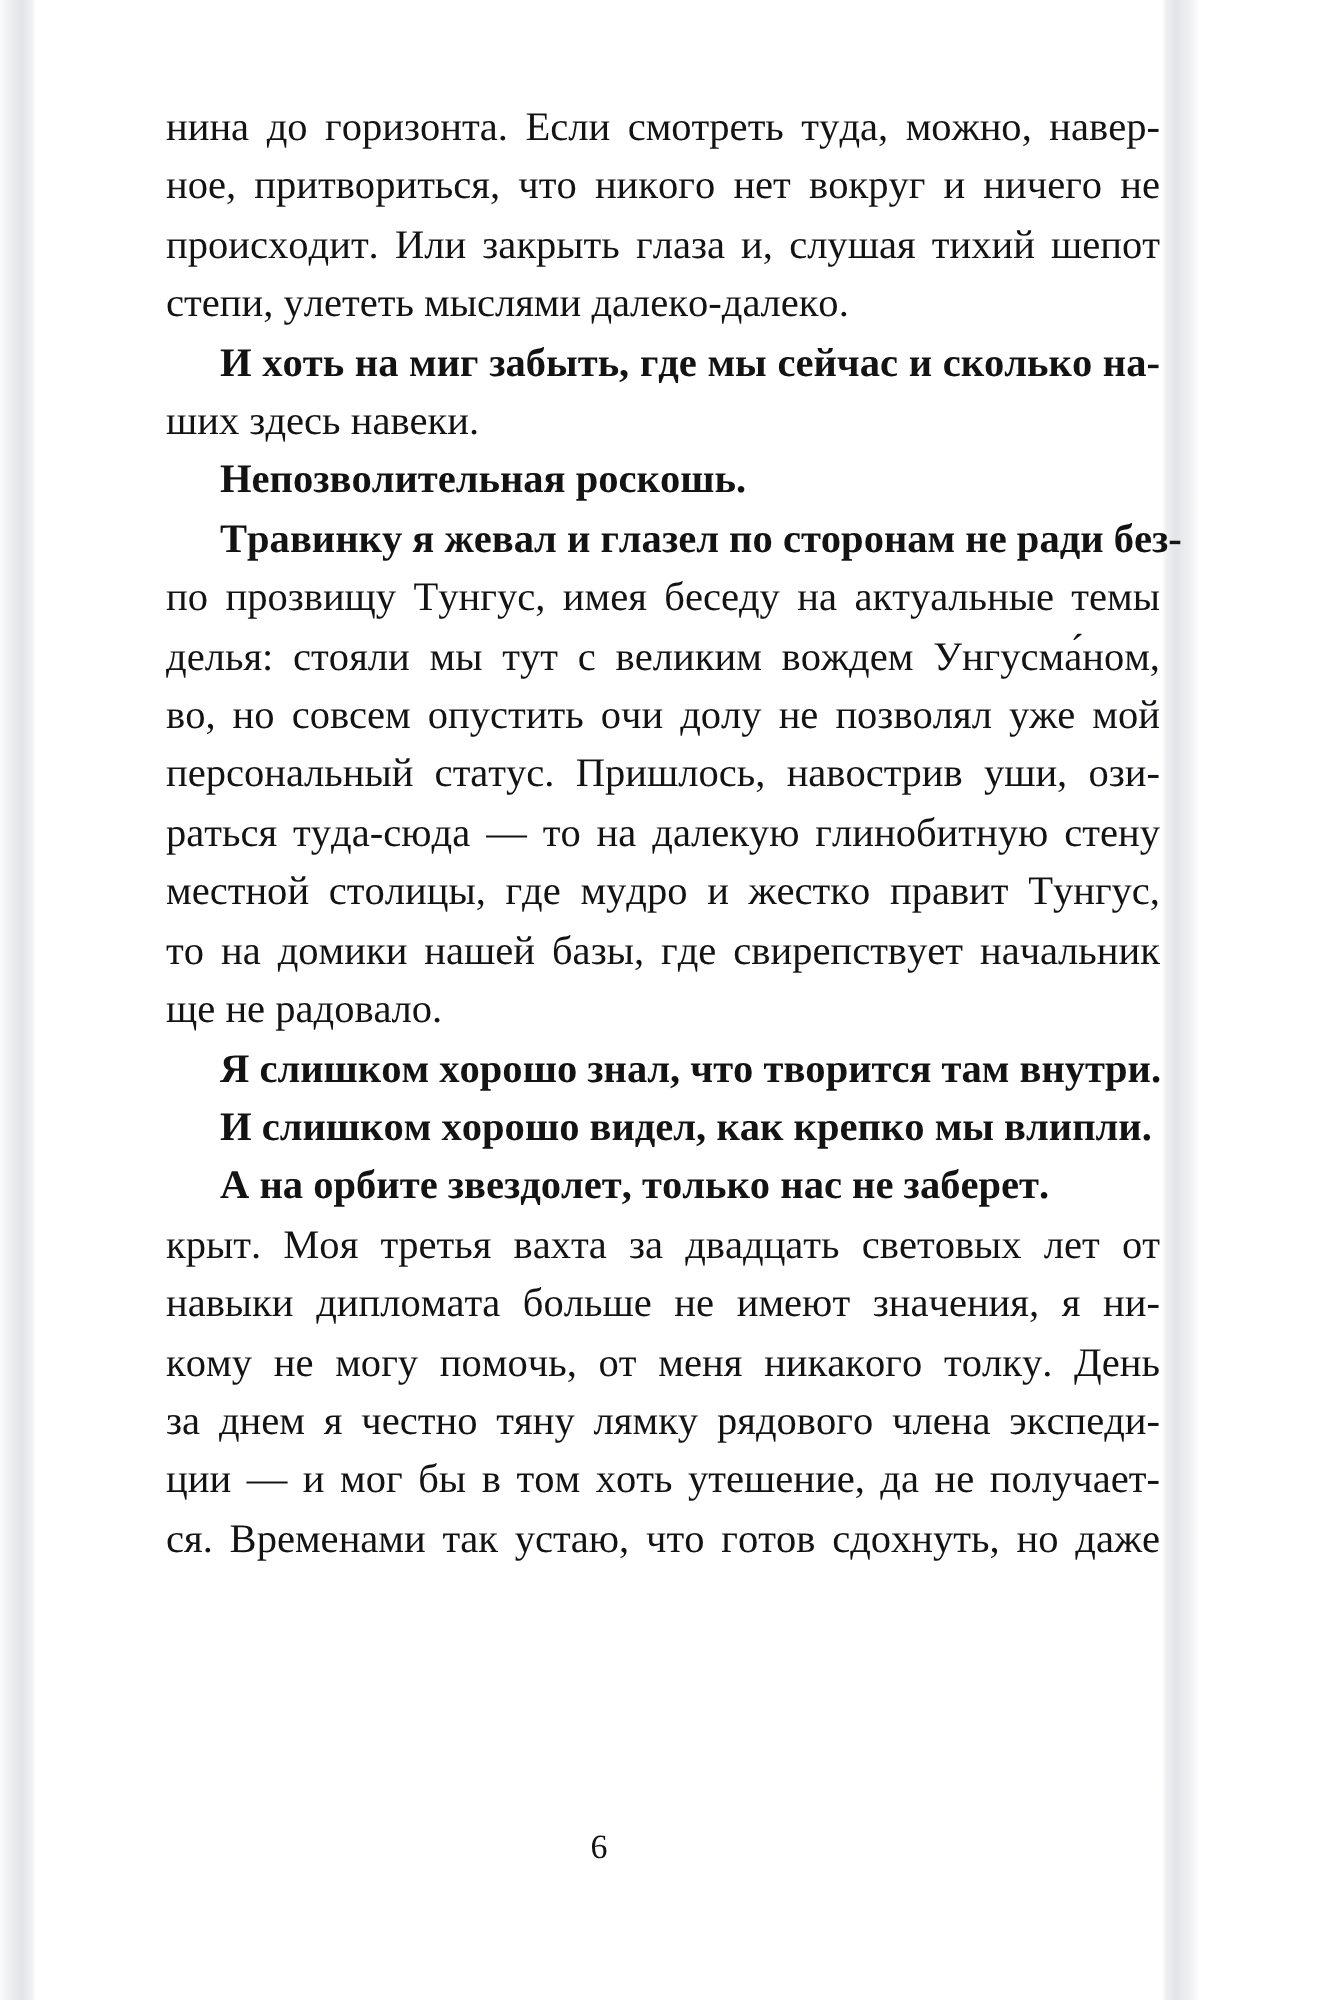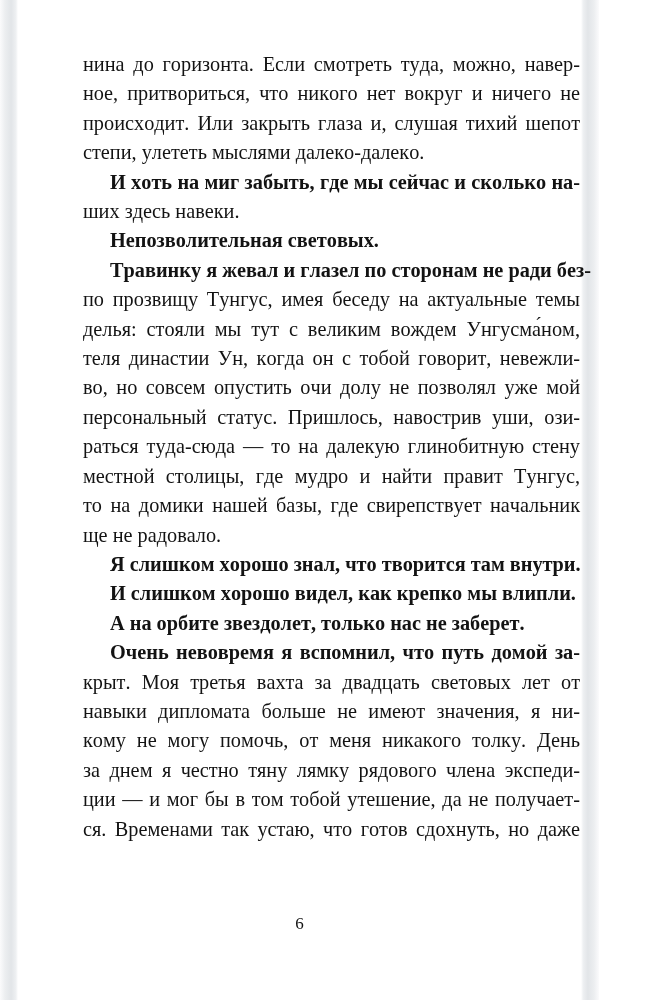--- a/index.html
+++ b/index.html
@@ -99,49 +99,47 @@
         <span class="line">нина до горизонта. Если смотреть туда, можно, навер-</span>
         <span class="line">ное, притвориться, что никого нет вокруг и ничего не</span>
         <span class="line">происходит. Или закрыть глаза и, слушая тихий шепот</span>
         <span class="line ragged">степи, улететь мыслями далеко-далеко.</span>
       </div>
       <div class="para">
         <span class="line indent">И хоть на миг забыть, где мы сейчас и сколько на-</span>
         <span class="line ragged">ших здесь навеки.</span>
       </div>
       <div class="para">
-        <span class="line ragged indent">Непозволительная световых.</span>
+        <span class="line ragged indent">Непозволительная роскошь.</span>
       </div>
       <div class="para">
         <span class="line indent">Травинку я жевал и глазел по сторонам не ради без-</span>
         <span class="line">по прозвищу Тунгус, имея беседу на актуальные темы</span>
         <span class="line">делья: стояли мы тут с великим вождем Унгусма́ном,</span>
-        <span class="line">теля династии Ун, когда он с тобой говорит, невежли-</span>
         <span class="line">во, но совсем опустить очи долу не позволял уже мой</span>
         <span class="line">персональный статус. Пришлось, навострив уши, ози-</span>
         <span class="line">раться туда-сюда — то на далекую глинобитную стену</span>
-        <span class="line">местной столицы, где мудро и найти правит Тунгус,</span>
+        <span class="line">местной столицы, где мудро и жестко правит Тунгус,</span>
         <span class="line">то на домики нашей базы, где свирепствует начальник</span>
         <span class="line ragged">ще не радовало.</span>
       </div>
       <div class="para">
         <span class="line ragged indent">Я слишком хорошо знал, что творится там внутри.</span>
       </div>
       <div class="para">
         <span class="line ragged indent">И слишком хорошо видел, как крепко мы влипли.</span>
       </div>
       <div class="para">
         <span class="line ragged indent">А на орбите звездолет, только нас не заберет.</span>
       </div>
       <div class="para">
-        <span class="line indent">Очень невовремя я вспомнил, что путь домой за-</span>
         <span class="line">крыт. Моя третья вахта за двадцать световых лет от</span>
         <span class="line">навыки дипломата больше не имеют значения, я ни-</span>
         <span class="line">кому не могу помочь, от меня никакого толку. День</span>
         <span class="line">за днем я честно тяну лямку рядового члена экспеди-</span>
-        <span class="line">ции — и мог бы в том тобой утешение, да не получает-</span>
+        <span class="line">ции — и мог бы в том хоть утешение, да не получает-</span>
         <span class="line">ся. Временами так устаю, что готов сдохнуть, но даже</span>
       </div>
     </div>
 
   <div class="page-number">6</div>
 
 </div>
 
 </body></html>

